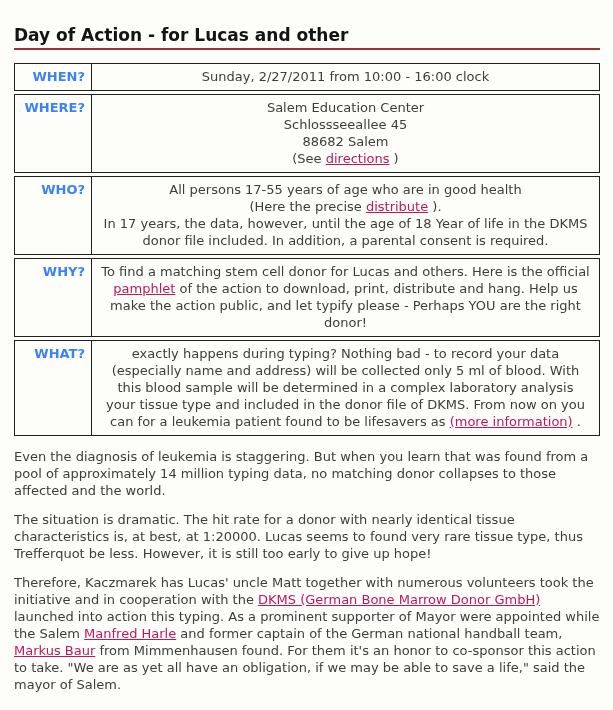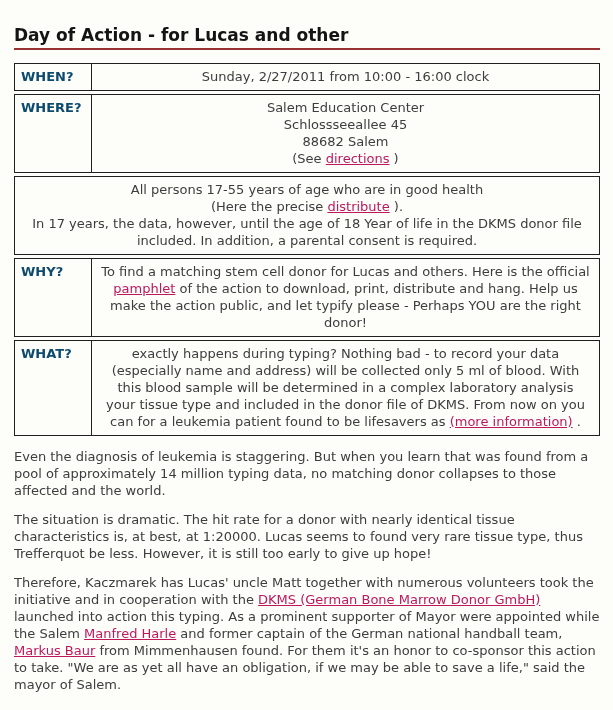--- a/index.html
+++ b/index.html
@@ -40,21 +40,22 @@
     display: flex;
     border: 1px solid #202020;
     background: #fdfdfa;
   }
   .cell-label {
     width: 64px;
     flex: 0 0 64px;
     padding: 4px 6px;
     border-right: 1px solid #202020;
     font-weight: bold;
-    color: #0c4a6e;
+    color: #3b82f6;
+    text-align: right;
   }
   .cell-content {
     flex: 1;
     padding: 4px 9px 5px 9px;
     white-space: pre-wrap;
     text-align: center;
   }
   .para {
     margin: 0 0 12px 0;
     white-space: pre-wrap;
@@ -79,20 +80,21 @@
 
   <div class="row">
     <div class="cell-label">WHERE?</div>
     <div class="cell-content">Salem Education Center
 Schlossseeallee 45
 88682 Salem
 (See <a class="inline-link" href="#">directions</a> )</div>
   </div>
 
   <div class="row">
+    <div class="cell-label">WHO?</div>
     <div class="cell-content">All persons 17-55 years of age who are in good health
 (Here the precise <a class="inline-link" href="#">distribute</a> ).
 In 17 years, the data, however, until the age of 18 Year of life in the DKMS donor file included. In addition, a parental consent is required.</div>
   </div>
 
   <div class="row">
     <div class="cell-label">WHY?</div>
     <div class="cell-content">To find a matching stem cell donor for Lucas and others. Here is the official <a class="inline-link" href="#">pamphlet</a> of the action to download, print, distribute and hang. Help us make the action public, and let typify please - Perhaps YOU are the right donor!</div>
   </div>
 

